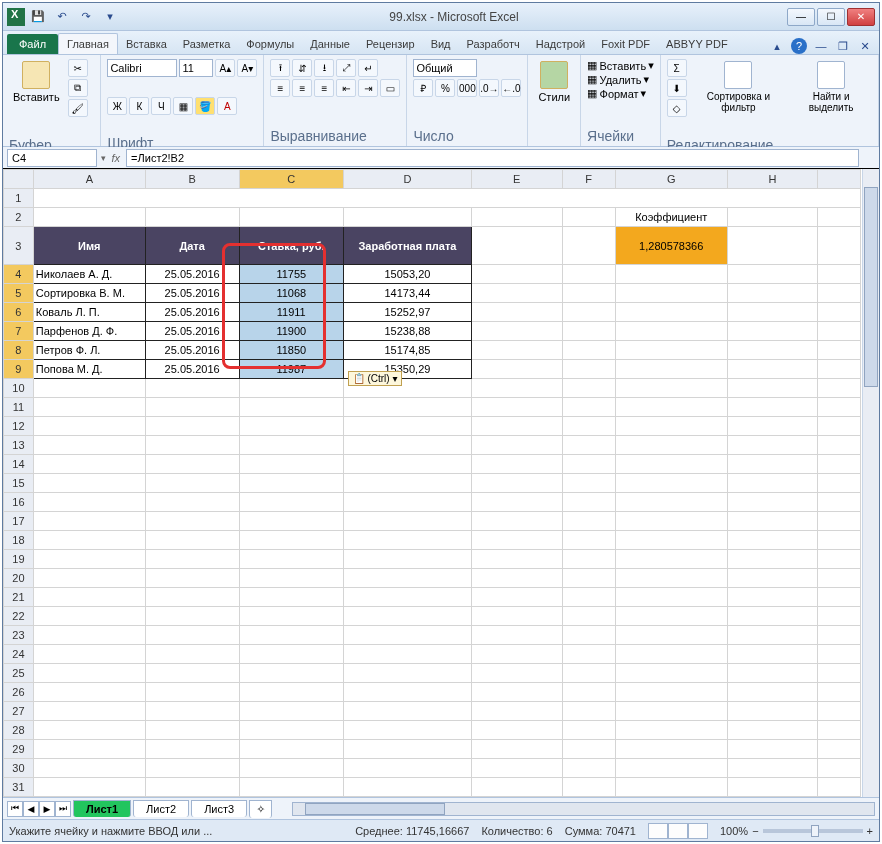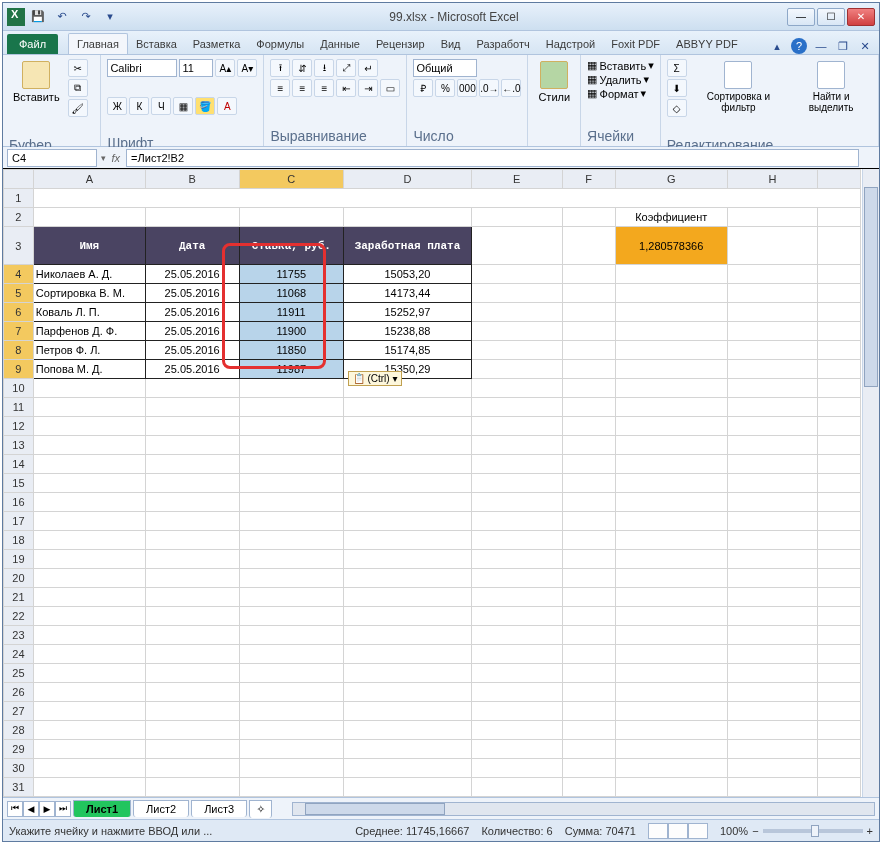--- a/index.html
+++ b/index.html
@@ -12,21 +12,21 @@
 .qat .excel-icon { width: 18px; height: 18px; background: #217346; display: inline-block; position: relative; }
 .qat .excel-icon::after { content: 'X'; position: absolute; left: 4px; top: 0; color: #fff; font-size: 11px; font-weight: bold; }
 .qat .btn { width: 22px; height: 22px; display: flex; align-items: center; justify-content: center; font-size: 11px; color: #2a4b8d; cursor: pointer; }
 .title { flex: 1; text-align: center; font-size: 12px; color: #444; }
 .wincontrols { display: flex; gap: 2px; }
 .wincontrols .wbtn { width: 28px; height: 18px; border: 1px solid #8ea8c8; background: linear-gradient(#f4f8fd,#d9e7f5); border-radius: 2px; display: flex; align-items: center; justify-content: center; font-size: 10px; cursor: pointer; }
 .wincontrols .wbtn.close { background: linear-gradient(#f08080,#d04040); color: #fff; border-color: #a03030; }
 
 
 .ribbon-tabs { height: 24px; background: linear-gradient(#e8f1fb,#d6e5f3); display: flex; align-items: flex-end; padding-left: 4px; gap: 0; border-bottom: 1px solid #b0c4de; font-size: 11px; }
-.file-tab { background: #19754b; color: #fff; padding: 4px 12px; border-radius: 2px 2px 0 0; margin-right: 10px; cursor: pointer; }
+.file-tab { background: #19754b; color: #fff; padding: 4px 12px; border-radius: 2px 2px 0 0; margin-right: 0; cursor: pointer; }
 .tab { padding: 4px 8px; color: #3b3b3b; cursor: pointer; }
 .tab.active { background: #f3f6fb; border: 1px solid #b0c4de; border-bottom: none; border-radius: 2px 2px 0 0; }
 .ribbon-right { margin-left: auto; display: flex; align-items: center; gap: 6px; padding-right: 6px; }
 .ribbon-right .rbtn { width: 16px; height: 16px; display: flex; align-items: center; justify-content: center; font-size: 11px; color: #2a4b8d; cursor: pointer; }
 .help-icon { width: 16px; height: 16px; border-radius: 50%; background: #2a70c8; color: #fff; font-size: 11px; display: flex; align-items: center; justify-content: center; }
 
 
 .ribbon { height: 92px; background: #eef3fa; border-bottom: 1px solid #b0c4de; display: flex; font-size: 11px; }
 .group { border-right: 1px solid #c8d6e8; padding: 4px 6px 2px; display: flex; flex-direction: column; justify-content: space-between; }
 .group-title { text-align: left; color: #5a6f8c; font-size: 14px; margin-top: 20px; }
@@ -51,21 +51,21 @@
 table.sheet { border-collapse: collapse; table-layout: fixed; width: 858px; }
 table.sheet th, table.sheet td { border: 1px solid #d4d4d4; height: 19px; font-size: 11px; padding: 0 2px; overflow: hidden; white-space: nowrap; }
 table.sheet th { background: #e9edf4; color: #333; font-weight: normal; text-align: center; }
 th.rowhead { width: 28px; background: #e9edf4; text-align: center; }
 th.colA { width: 105px; } th.colB { width: 88px; } th.colC { width: 98px; } th.colD { width: 120px; }
 th.colE { width: 85px; } th.colF { width: 50px; } th.colG { width: 105px; } th.colH { width: 85px; } th.colI { width: 40px; }
 .rowhead.sel { background: #f3c95f; }
 th.colhead.sel { background: #f3c95f; }
 
 
-.hdr-purple { background: #4a4462; color: #fff; text-align: center; font-weight: bold; font-family: Liberation Mono, monospace; }
+.hdr-purple { background: #4a4462; color: #fff; text-align: center; font-weight: bold; }
 .cell-date { text-align: center; }
 .cell-rate { background: #b8d4ea; text-align: center; }
 .cell-sal { text-align: center; }
 .data-border { border: 1px solid #222 !important; }
 .yellow-cell { background: #f3a81e; text-align: center; }
 .koef-head { text-align: center; }
 
 
 .sel-ring { position: absolute; border: 3px solid #e43030; border-radius: 8px; pointer-events: none; }
 .paste-tag { position: absolute; background: #fdf7dc; border: 1px solid #c0a050; font-size: 10px; padding: 1px 4px; display: flex; align-items: center; gap: 2px; }

